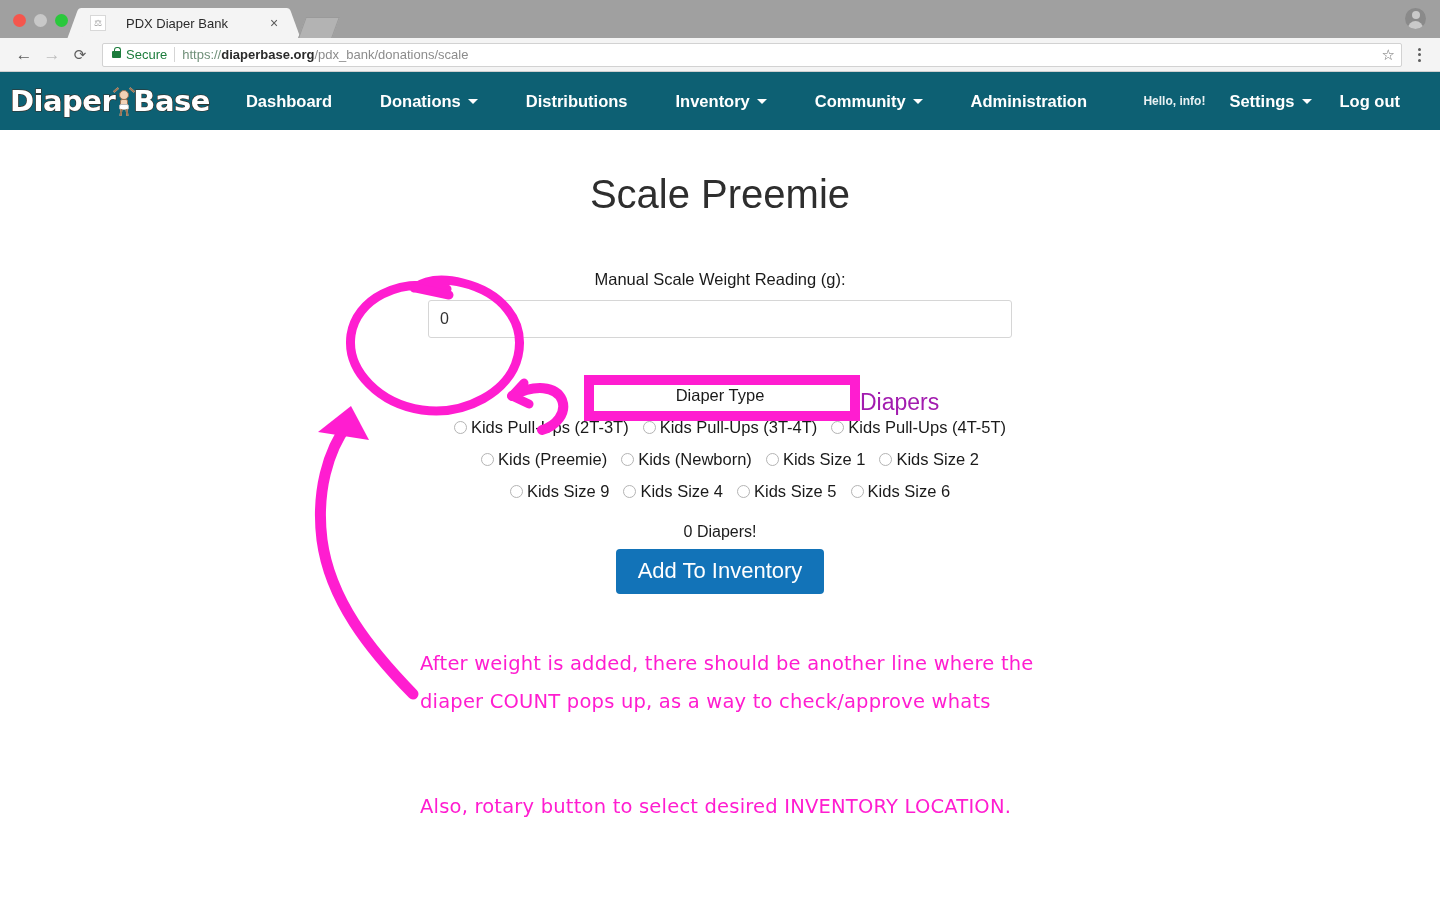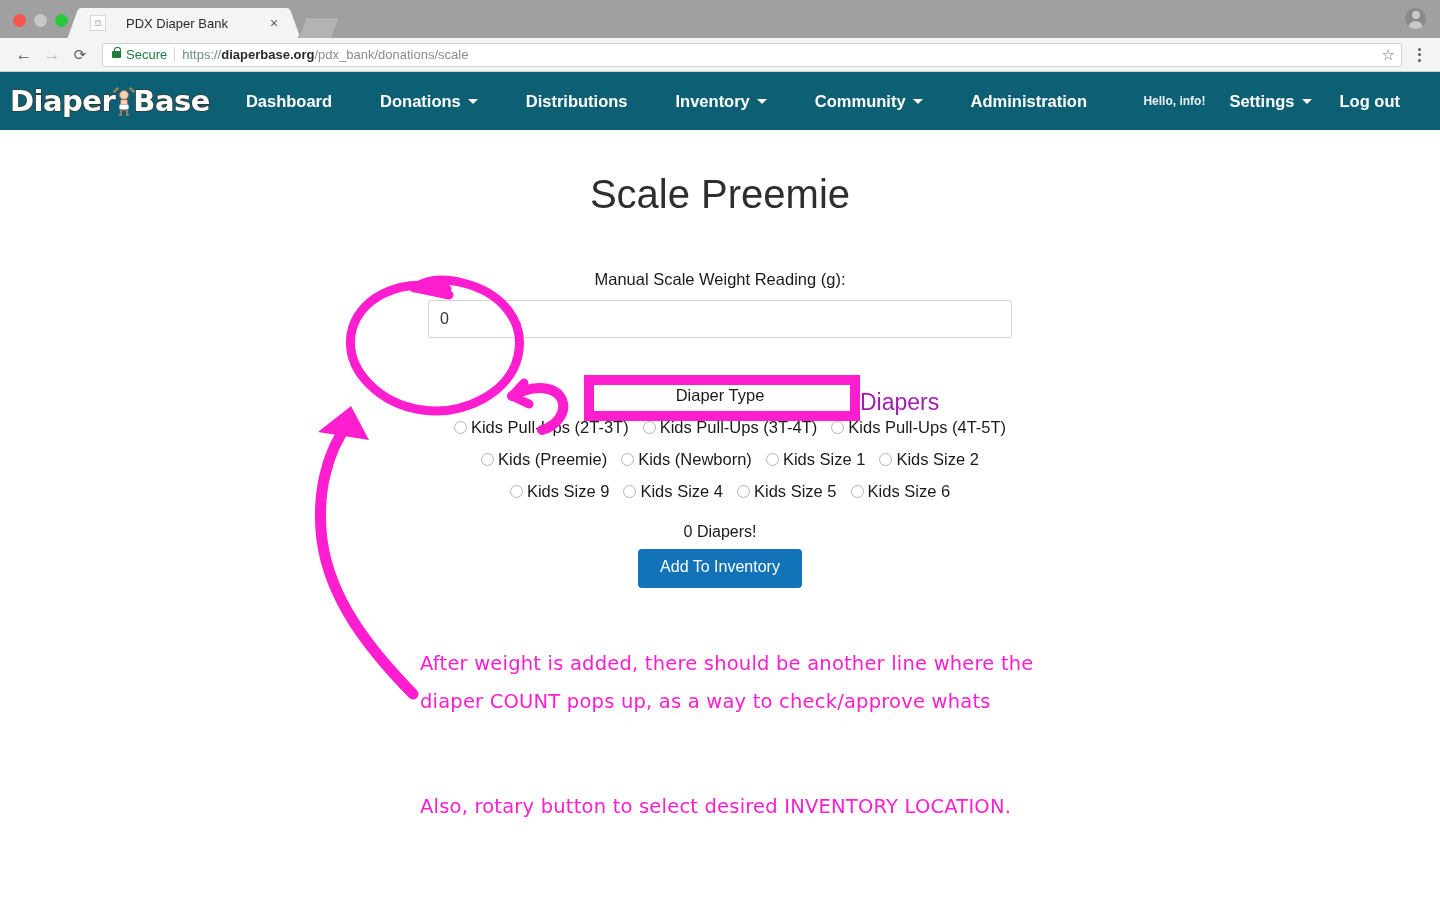--- a/index.html
+++ b/index.html
@@ -335,21 +335,21 @@
     color: #1a1a1a;
     margin-top: 22px;
   }
   .add-btn {
     display: inline-block;
     margin-top: 8px;
     background: #1273b8;
     color: #ffffff;
     border: none;
     border-radius: 4px;
-    font-size: 16px;
+    font-size: 22px;
     font-family: "Liberation Sans", sans-serif;
     padding: 10px 22px 12px 22px;
     line-height: 1.05;
   }
 
   
   .annot-layer {
     position: absolute;
     left: 0; top: 0;
     width: 1440px; height: 900px;

